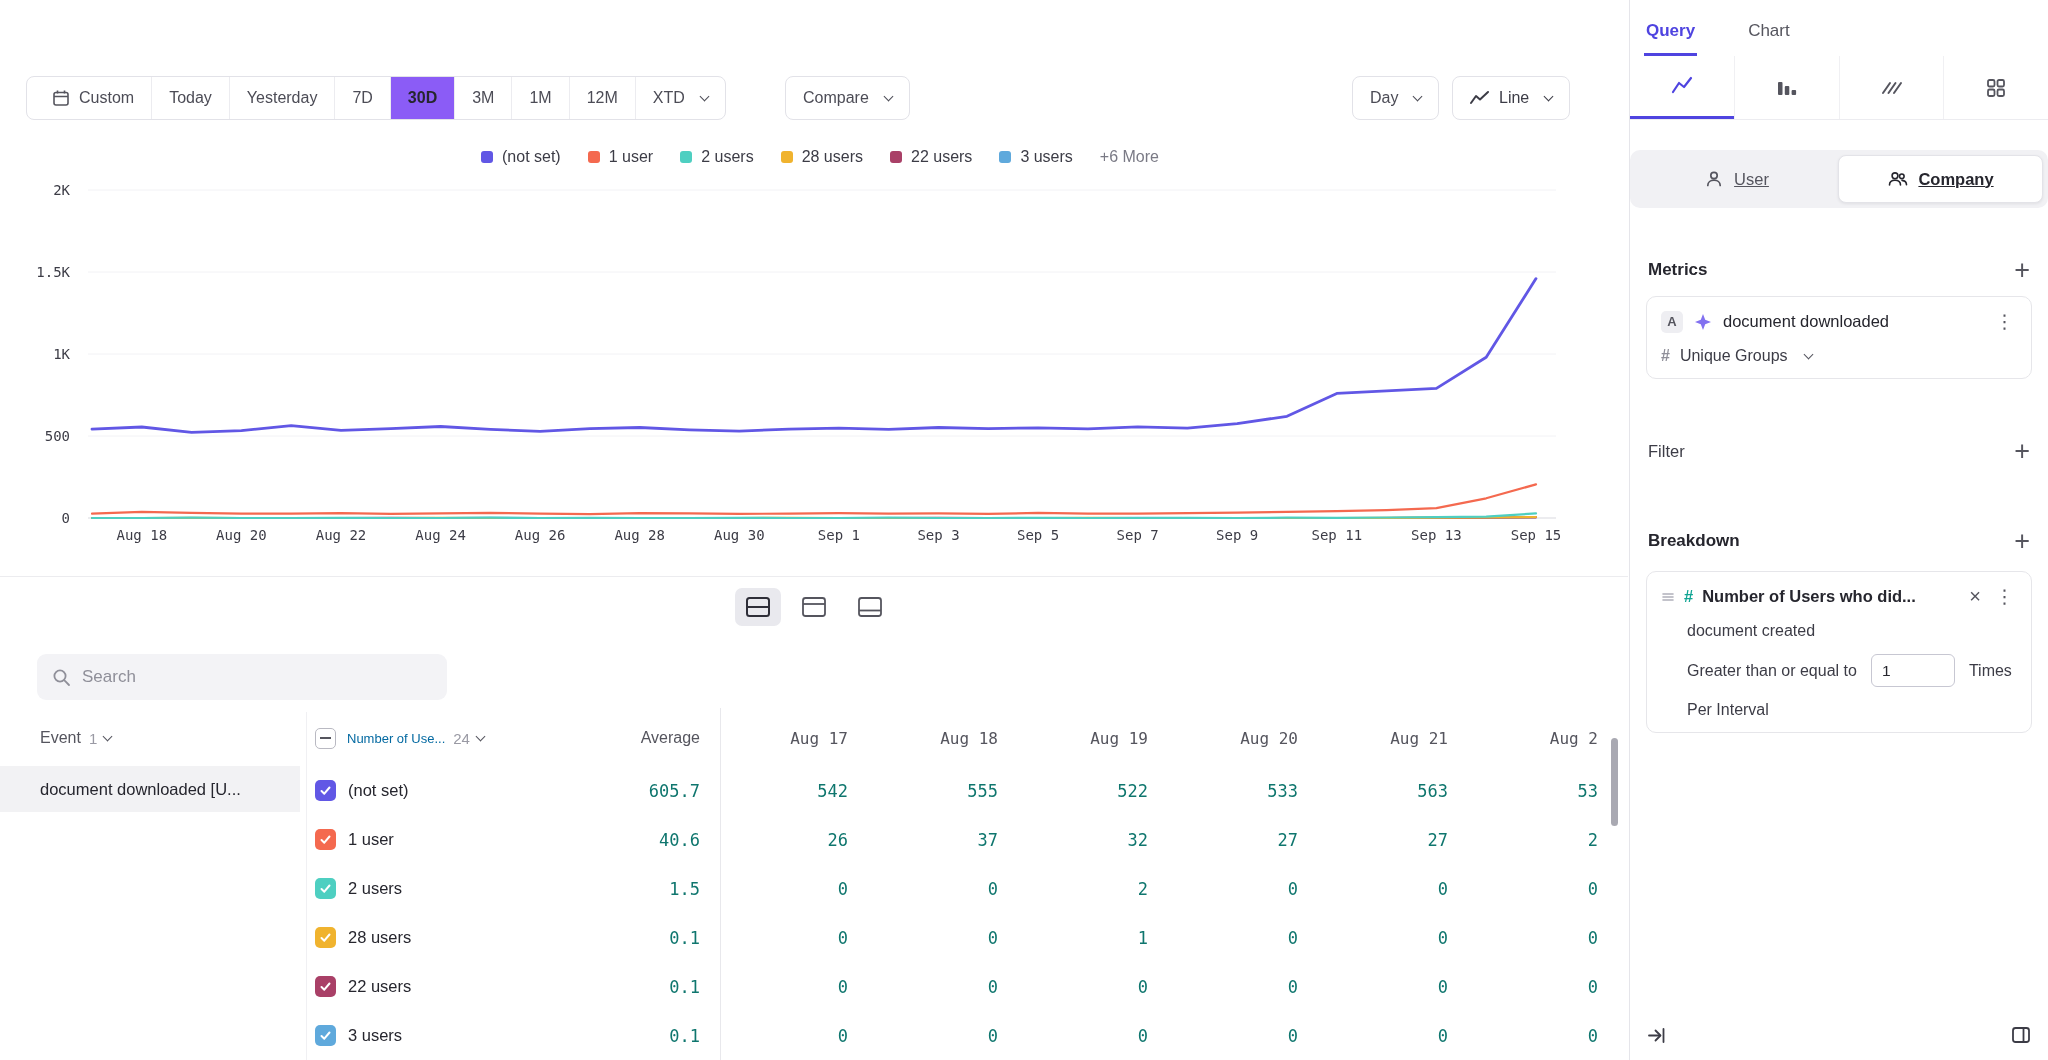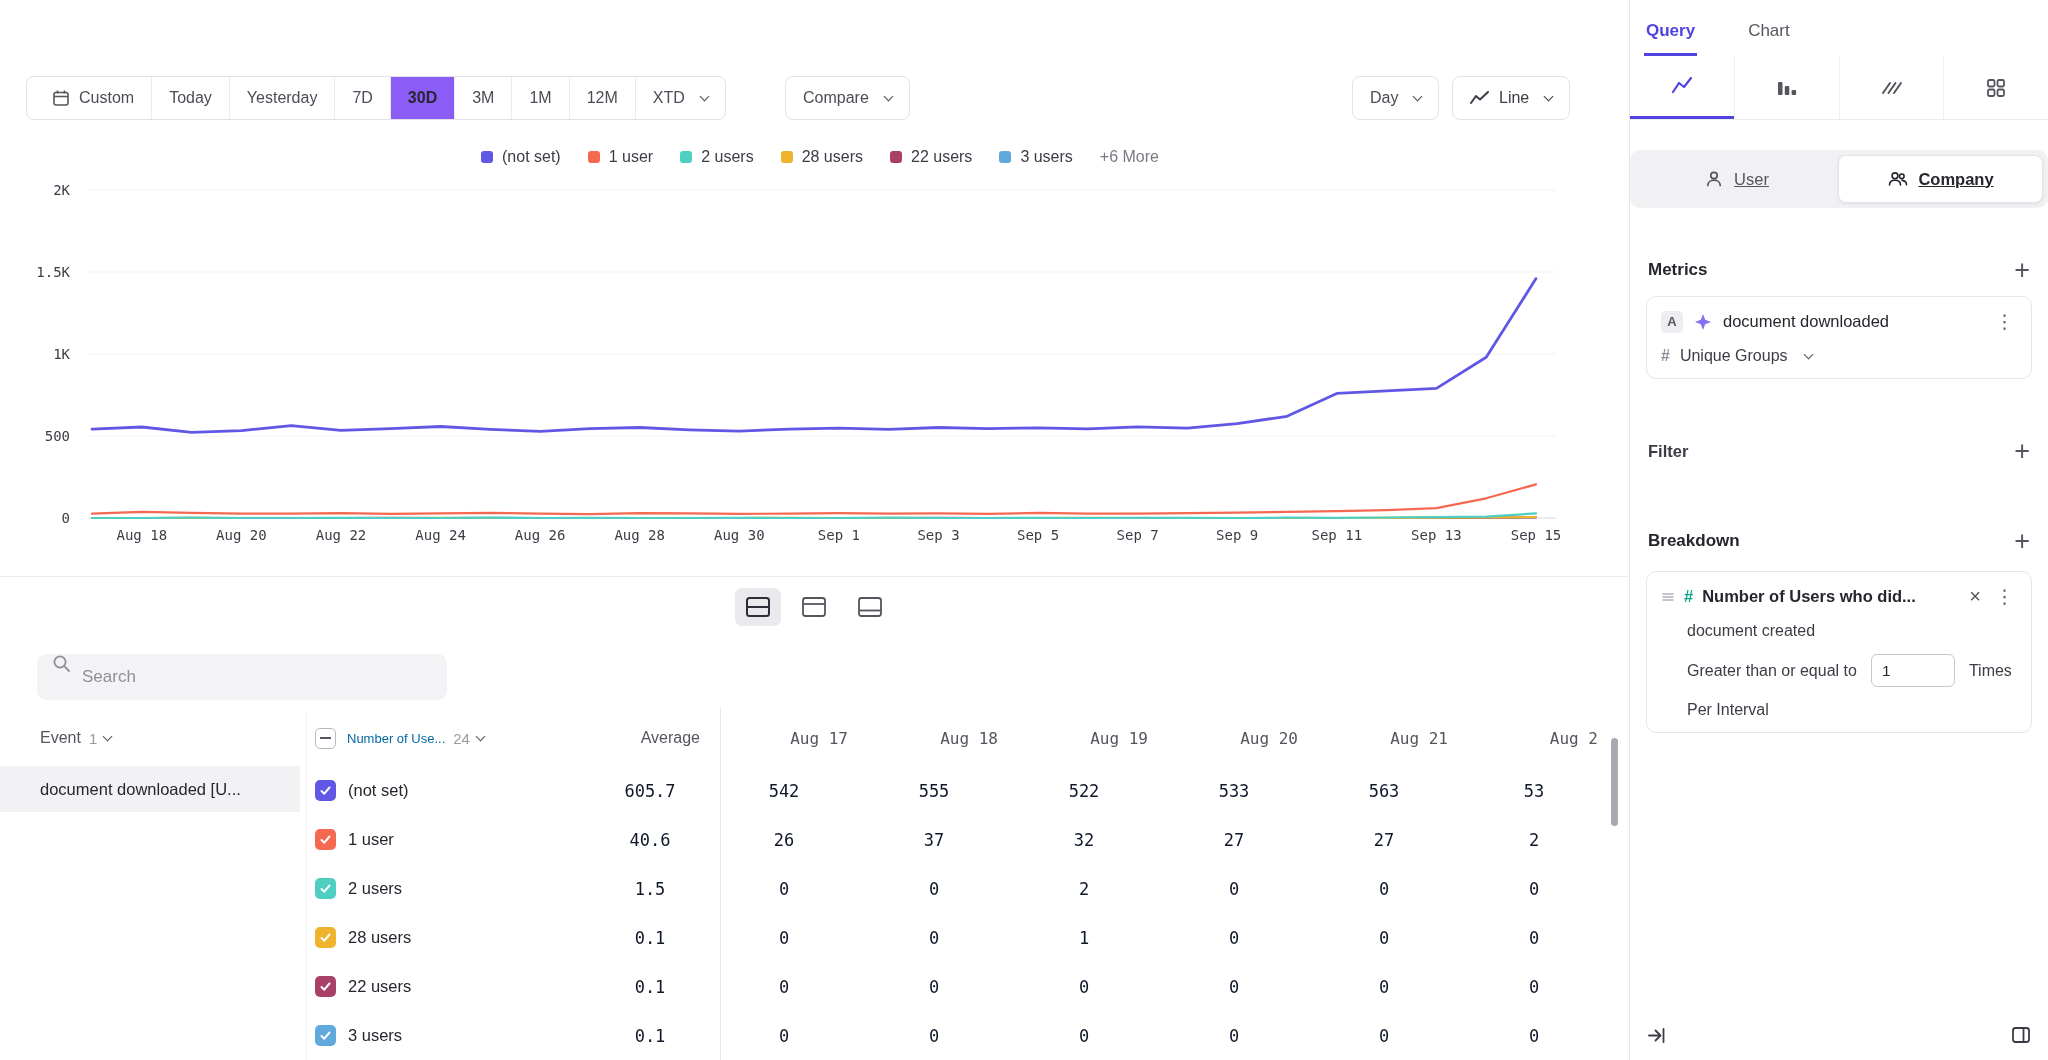--- a/index.html
+++ b/index.html
@@ -57,21 +57,21 @@
 
   .toggles { position:absolute; left:0; top:588px; width:1628px; display:flex; justify-content:center; gap:10px; }
   .toggle-btn {
     width:46px; height:38px; border:none; background:transparent; border-radius:7px;
     display:flex; align-items:center; justify-content:center; cursor:pointer; color:#55555e;
   }
   .toggle-btn.selected { background:#e9e9ee; color:#2e2e38; }
 
   .search {
     position:absolute; left:37px; top:654px; width:410px; height:46px;
-    background:#f3f3f6; border-radius:9px; display:flex; padding:0 15px; gap:11px;
+    background:#f3f3f6; border-radius:9px; display:flex; align-items:center; padding:0 15px; gap:11px;
   }
   .search input {
     flex:1; border:none; background:transparent; outline:none;
     font-family:inherit; font-size:17px; color:#26262e;
   }
   .search input::placeholder { color:#8f8f99; }
 
   .event-header {
     position:absolute; left:0; top:710px; width:300px; height:56px;
     display:flex; align-items:center; padding-left:40px; font-size:16px; color:#55555e; cursor:pointer;
@@ -84,21 +84,21 @@
     white-space:nowrap; overflow:hidden;
   }
 
   .grid { position:absolute; left:300px; top:710px; width:1328px; height:350px; overflow:hidden; }
   .trow { display:flex; align-items:center; width:1320px; height:49px; }
   .trow.thead { height:56px; }
   .c-name { width:300px; display:flex; align-items:center; padding-left:15px; flex:none; }
   .c-avg { width:120px; text-align:right; padding-right:20px; flex:none; }
   .c-day { width:150px; text-align:right; padding-right:22px; flex:none; }
   .hd { color:#55555e; font-size:16px; }
-  .val { color:#0f172a; font-size:17px;text-align:center; }
+  .val { color:#0f766e; font-size:17px; }
   .hname { color:#0369a1; font-size:13px; margin-left:11px; }
   .rlabel { font-size:16.5px; color:#26262e; margin-left:12px; white-space:nowrap; }
   .cb {
     width:21px; height:21px; border-radius:5px; flex:none;
     display:inline-flex; align-items:center; justify-content:center; cursor:pointer;
   }
   .cb.ind { background:#fff; border:1.5px solid #b9b9c2; }
   .cb.ind .dash { width:11px; height:2px; background:#55555e; }
 
   .vdivider  { position:absolute; left:720px; top:708px; width:1px; height:352px; background:#e8e8ec; }
@@ -124,21 +124,21 @@
     flex:1; display:flex; align-items:center; justify-content:center; gap:10px;
     font-size:16.5px; color:#55555e; cursor:pointer; border-radius:8px;text-decoration:underline;
   }
   .scope-opt.selected {
     background:#fff; border:1px solid #e3e3e8; color:#26262e; font-weight:600;
     box-shadow:0 1px 3px rgba(30,30,40,.08);
   }
 
   .section-head { display:flex; align-items:center; justify-content:space-between; padding:0 18px; }
   .sh-title { font-size:17px; font-weight:700; color:#26262e; }
-  .sh-title.med { font-weight:700; color:#3c3c46; font-size:16.5px; }
+  .sh-title.med { font-weight:400; color:#3c3c46; font-size:16.5px; }
   .plus { font-size:27px; font-weight:300; color:#55555e; cursor:pointer; line-height:20px; }
 
   .card { margin:16px 16px 0; border:1px solid #e6e6ea; border-radius:10px; padding:13px 14px; background:#fff; }
   .mrow1 { display:flex; align-items:center; gap:11px; }
   .badge {
     width:22px; height:22px; border-radius:5px; background:#eeeef2; color:#55555e;
     font-size:13px; font-weight:600; display:inline-flex; align-items:center; justify-content:center; flex:none;
   }
   .mname { font-size:16.5px; font-weight:500; color:#26262e; flex:1; white-space:nowrap; overflow:hidden; }
   .kebab { color:#55555e; font-size:19px; cursor:pointer; padding:0 3px; }

